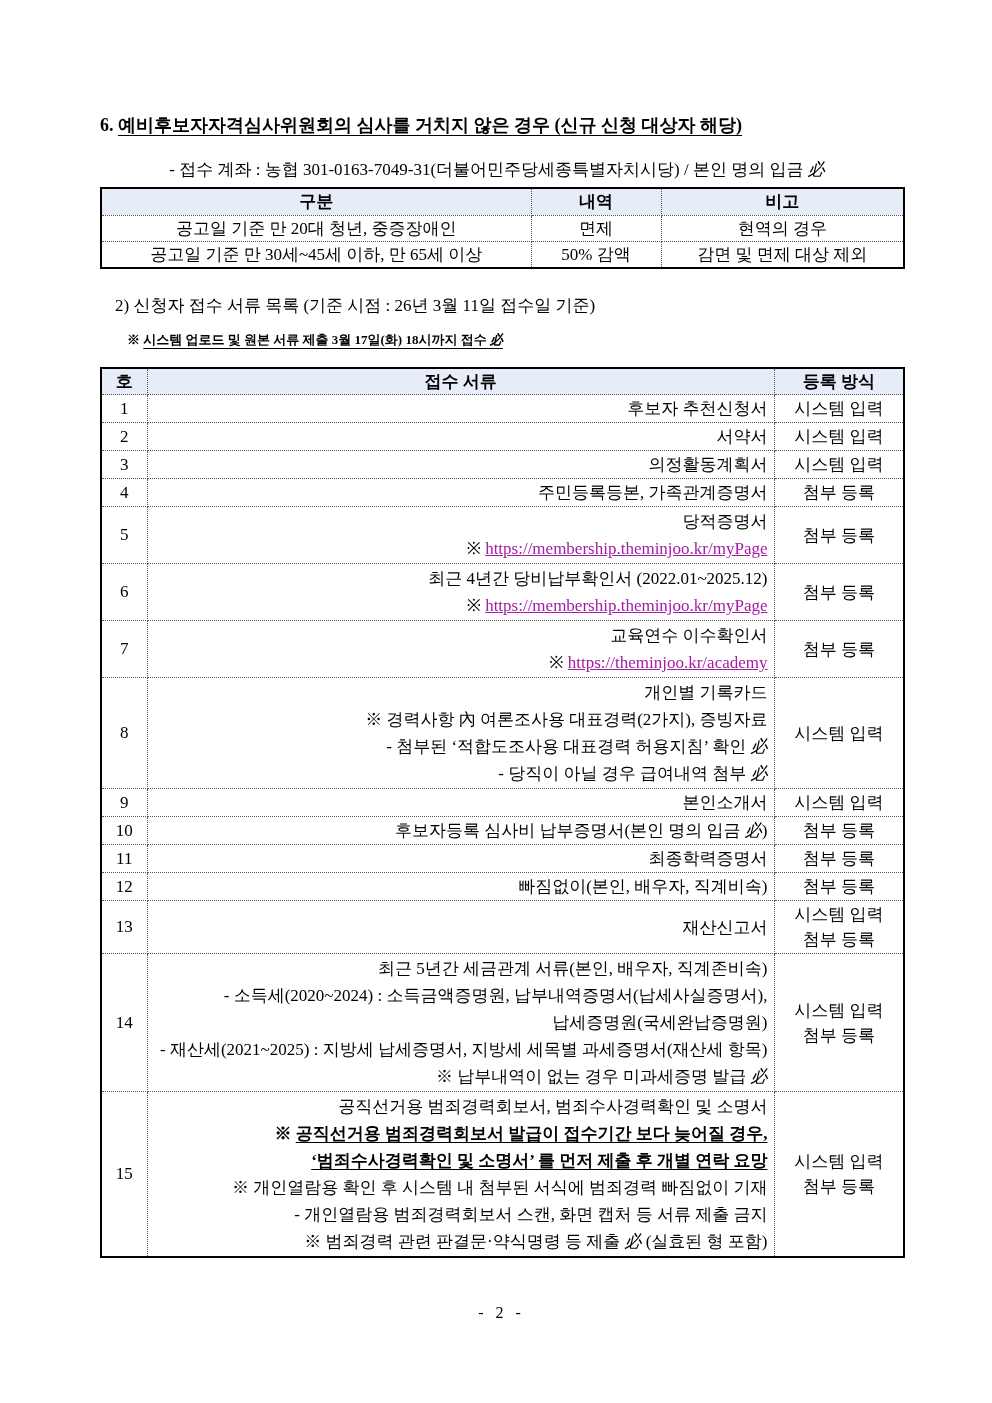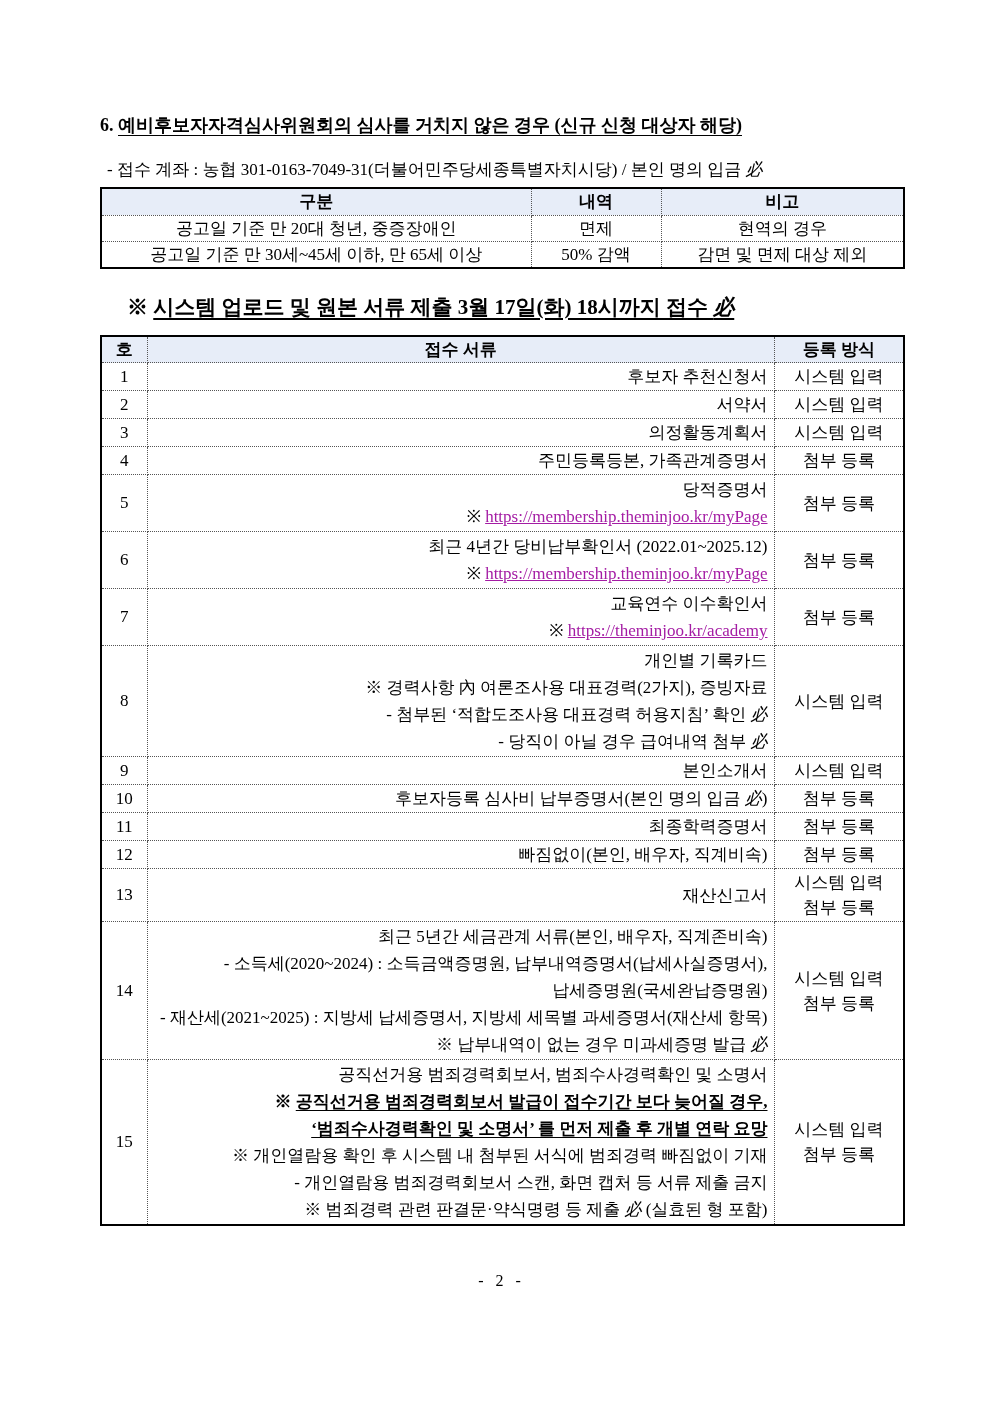--- a/index.html
+++ b/index.html
@@ -9,33 +9,33 @@
     width:992px; height:1403px; background:#ffffff; color:var(--ink);
     font-family:"Liberation Serif","DejaVu Serif",serif; overflow:hidden;
   }
   .content { padding:112px 16px 0 100px; width:903px; }
 
   .heading { font-size:18px; font-weight:bold; line-height:26px; margin-bottom:19px; width:803px; }
   .heading .u { text-decoration:underline; text-underline-offset:4px; }
 
   .line { font-size:17px; line-height:26px; }
   .fee-line { margin-left:15px; margin-bottom:9px; }
-  .account-line { margin-left:7px; margin-bottom:4px; }
+  .account-line { margin-left:7px; margin-bottom:4px;text-align:center; }
   .docs-line { margin-left:15px; margin-bottom:6px; }
 
   .req { font-style:italic; }
 
   table.tbl { border-collapse:collapse; width:803px; table-layout:fixed; border:2px solid #000; }
   .tbl th, .tbl td { border:1px dotted #555; font-size:17px; padding:1px 6px; }
   .tbl th { background:var(--header-bg); font-weight:bold; height:27px; }
 
   .fee-table { margin-bottom:24px;border-radius:7px; }
   .fee-table td { text-align:center; height:26px; }
 
-  .notice { font-size:21px; line-height:29px; margin-left:27px; margin-bottom:13px; font-weight:bold; }
+  .notice { font-size:13px; line-height:29px; margin-left:27px; margin-bottom:13px; font-weight:bold; }
   .notice .nu { text-decoration:underline; text-underline-offset:4px; }
 
   .docs-table td.no-cell { text-align:center; vertical-align:middle; }
   .docs-table td.content-cell { text-align:right; vertical-align:middle; }
   .docs-table td.method-cell { text-align:center; vertical-align:middle; }
   .docs-table .ln { line-height:27px; white-space:nowrap; }
   .docs-table .mln { line-height:25px; }
   tr.single .ln { line-height:24px; }
 
   .s-p {}
@@ -80,20 +80,21 @@
           <td>현역의 경우</td>
         </tr>
         <tr>
           <td>공고일 기준 만 30세~45세 이하, 만 65세 이상</td>
           <td>50% 감액</td>
           <td>감면 및 면제 대상 제외</td>
         </tr>
       </tbody>
   </table>
 
+  <div class="line docs-line">2) 신청자 접수 서류 목록 (기준 시점 : 26년 3월 11일 접수일 기준)</div>
 
   <div class="notice">
     <span>※ </span><span class="nu"><span>시스템 업로드 및 원본 서류 제출 3월 17일(화) 18시까지 접수 </span><span class="req">必</span></span>
   </div>
 
   <table class="tbl docs-table">
     <colgroup id="docs-cols">
         <col style="width: 46px;">
         <col style="width: 627px;">
         <col style="width: 130px;">

